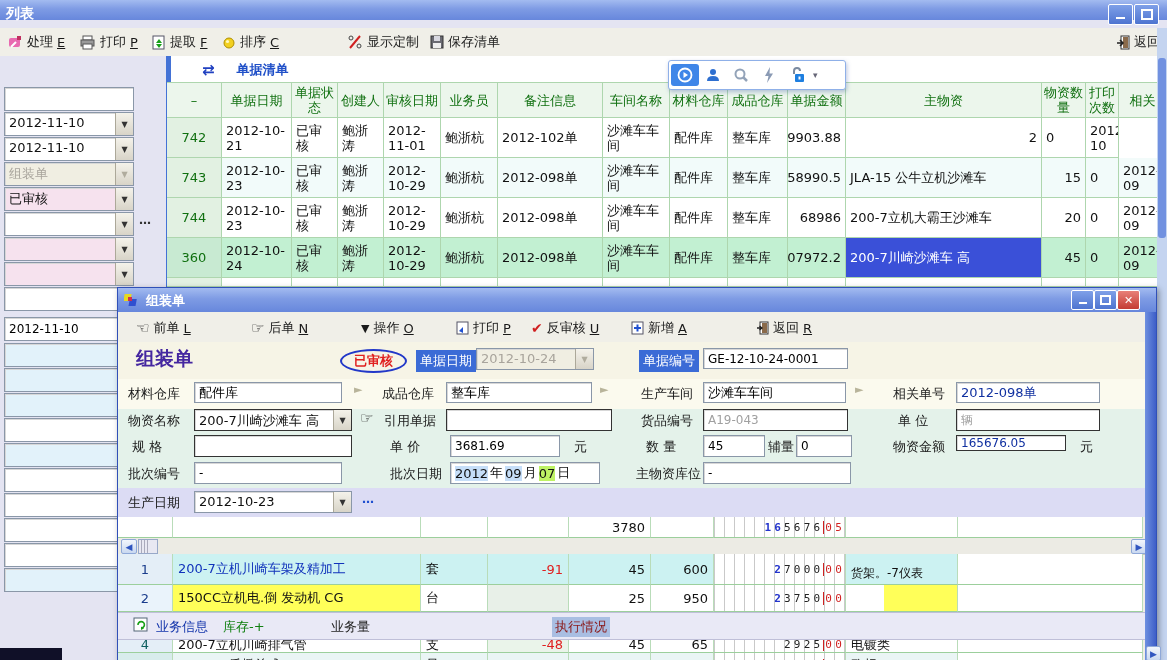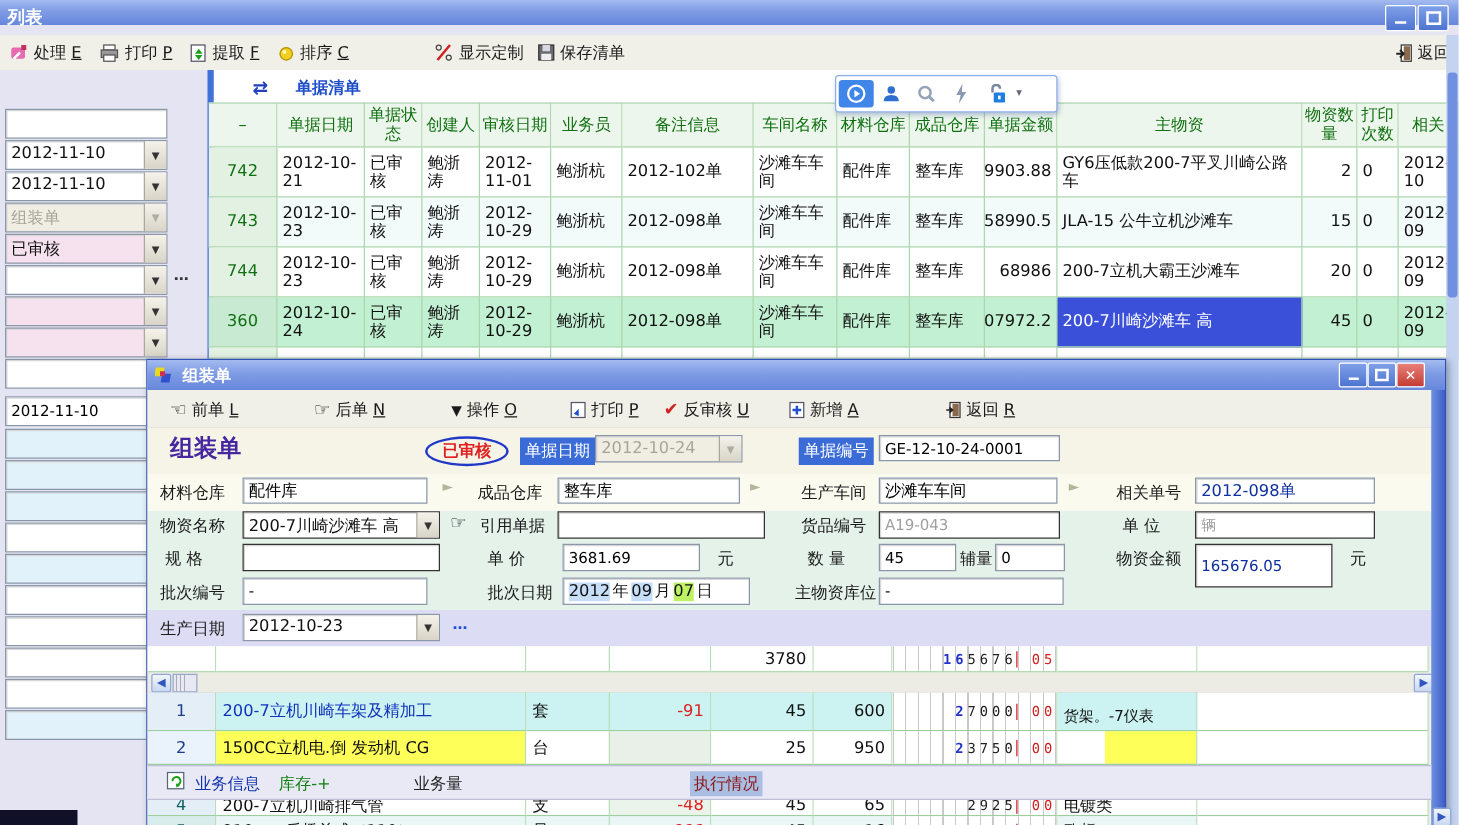--- a/index.html
+++ b/index.html
@@ -42,21 +42,21 @@
   
   .drow{display:grid;grid-template-columns:55px 248px 67px 81px 82px 63px 132px 112px 185px;width:1025px}
   .dc{border-right:1px solid #B9DCB9;border-bottom:1px solid #9CCF9C;overflow:hidden;display:flex;align-items:center;
       font-size:13px;padding:0 5px;box-sizing:border-box;white-space:nowrap;background:#fff}
   .dnum{justify-content:center;color:#1A3C8C;background:#E4EEF7}
   .red{color:#E02020}
   .dgc{padding:0;justify-content:flex-end;background:#fff;background-image:repeating-linear-gradient(to left,#C9C9C9 0 1px,transparent 1px 10px)}
   .dg{font-family:"DejaVu Sans Mono",monospace;font-size:11px;letter-spacing:3.2px;display:flex;align-items:center;height:100%}
   .dh{color:#2233CC;font-weight:bold}
   .dm{color:#222}
-  .dd{color:#D02020;border-left:1px solid #D02020;padding-left:11px}
+  .dd{color:#D02020;border-left:1px solid #D02020;padding-left:1px}
   .scrbtn{background:linear-gradient(180deg,#F2F6FC,#C9D8F0);border:1px solid #8FA8D8;border-radius:2px;color:#3056C0;
           display:flex;align-items:center;justify-content:center;font-size:9px}
   .ficon{width:28px;height:24px;display:flex;align-items:center;justify-content:center}
 </style>
 </head>
 <body>
 
 <div id="app">
 
   <div class="ab titlebar" style="left:0;top:0;width:1167px;height:20px">
@@ -207,21 +207,20 @@
         <div class="lc">2012-10-21</div>
         <div class="lc ctr">已审核</div>
         <div class="lc">鲍浙涛</div>
         <div class="lc" style="white-space:normal">2012-11-01</div>
         <div class="lc">鲍浙杭</div>
         <div class="lc">2012-102单</div>
         <div class="lc">沙滩车车间</div>
         <div class="lc">配件库</div>
         <div class="lc">整车库</div>
         <div class="lc rt">9903.88</div>
-        <div class="lc">GY6压低款200-7平叉川崎公路车</div>
         <div class="lc rt">2</div>
         <div class="lc">0</div>
         <div class="lc">2012-10</div>
     </div>
     <div class="lrow" style="height:40px;background:#F2FBFA">
       <div class="lc numc">743</div>
         <div class="lc">2012-10-23</div>
         <div class="lc ctr">已审核</div>
         <div class="lc">鲍浙涛</div>
         <div class="lc" style="white-space:normal">2012-10-29</div>
@@ -433,21 +432,21 @@
     <span class="ab formlbl olv" style="left:14px;top:150px">规 格</span>
     <input class="ab fld" style="left: 76px; top: 147px; width: 158px; height: 22px; border-color: rgb(51, 51, 51);" value="">
     <span class="ab formlbl olv" style="left:272px;top:150px">单 价</span>
     <input class="ab fld" style="left: 332px; top: 147px; width: 110px; height: 22px;" value="3681.69">
     <span class="ab formlbl olv" style="left:456px;top:150px">元</span>
     <span class="ab formlbl" style="left:528px;top:150px">数 量</span>
     <input class="ab fld" style="left: 585px; top: 147px; width: 62px; height: 22px;" value="45">
     <span class="ab formlbl" style="left:650px;top:150px">辅量</span>
     <input class="ab fld" style="left: 678px; top: 147px; width: 56px; height: 22px;" value="0">
     <span class="ab formlbl olv" style="left:775px;top:150px">物资金额</span>
-    <input class="ab fld" style="left: 838px; top: 147px; width: 110px; height: 35px; color: rgb(16, 48, 160); border-color: rgb(51, 51, 51);" value="165676.05">
+    <input class="ab fld" style="left: 838px; top: 147px; width: 110px; height: 16px; color: rgb(16, 48, 160); border-color: rgb(51, 51, 51);" value="165676.05">
     <span class="ab formlbl" style="left:962px;top:150px">元</span>
 
     <span class="ab formlbl" style="left:10px;top:177px">批次编号</span>
     <input class="ab fld" style="left: 76px; top: 174px; width: 148px; height: 22px;" value="-">
     <span class="ab formlbl" style="left:272px;top:177px">批次日期</span>
     <div class="ab fld" style="left:332px;top:174px;width:150px;height:22px;display:flex;align-items:center;gap:2px;font-size:13px">
       <span style="background:#C6DEF8">2012</span>
         <span>年</span>
       <span style="background:#C6DEF8">09</span>
         <span>月</span>

